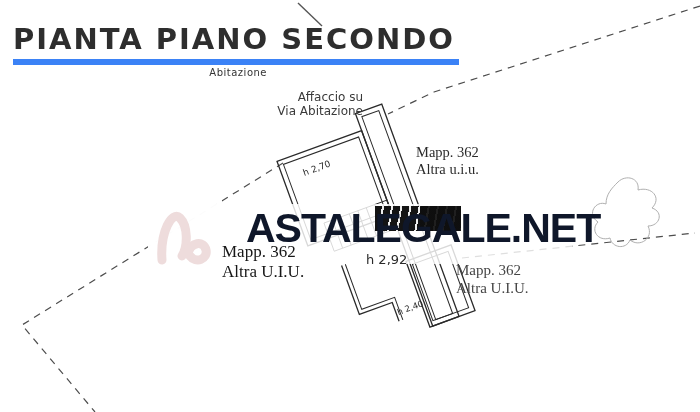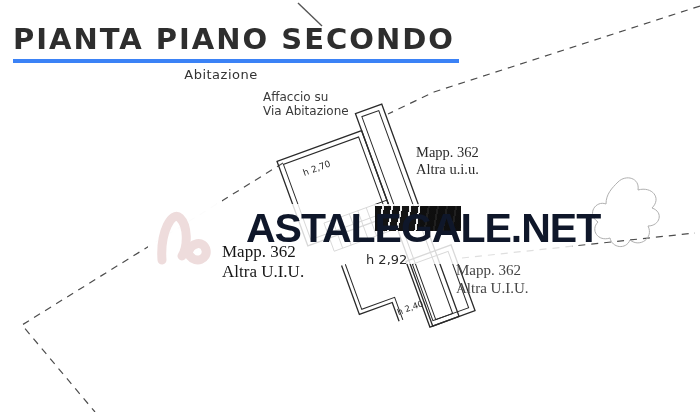--- a/index.html
+++ b/index.html
@@ -4,29 +4,29 @@
 <style>
   html,body{margin:0;padding:0;background:#888;}
   .canvas{
     position:relative;width:700px;height:412px;background:#ffffff;
     overflow:hidden;font-family:"DejaVu Sans",sans-serif;color:#222;
     margin:0 auto;
   }
   .abs{position:absolute;}
   .plan-title{
     left:13px;top:22px;font-size:29px;font-weight:700;letter-spacing:2px;
-    color:#2e2e2e;border-bottom:4px solid #3b82f6;padding:0 4px 3px 0;
+    color:#2e2e2e;border-bottom:6px solid #3b82f6;padding:0 4px 3px 0;
     white-space:nowrap;z-index:6;
   }
   .plan-subtitle{
-    left:175px;top:67px;width:92px;text-align:center;font-size:13px;
+    left:175px;top:67px;width:92px;text-align:right;font-size:10px;
     color:#333;z-index:6;letter-spacing:0.5px;
   }
   .street-note{
-    left:263px;top:90px;width:100px;text-align:left;font-size:12px;
+    left:263px;top:90px;width:100px;text-align:right;font-size:12px;
     line-height:14px;color:#3a3a3a;z-index:6;
   }
   .parcel{line-height:1.2;color:#222;z-index:5;white-space:nowrap;font-family:Liberation Serif, serif;}
   .parcel-top-right{left:416px;top:144px;font-size:14.5px;line-height:17px;color:#2b2b2b;}
   .parcel-left{left:222px;top:242px;font-size:17px;line-height:20px;color:#171717;}
   .parcel-bottom-right{left:456px;top:261px;font-size:15px;line-height:18px;color:#454545;}
   .wm-band{left:148px;top:204px;width:424px;height:60px;background:rgba(255,255,255,0.82);z-index:2;}
   .wm-logo-box{left:148px;top:198px;width:74px;height:76px;background:rgba(255,255,255,0.9);z-index:2;}
   .wm-logo{left:150px;top:202px;z-index:4;}
   .wm-text{

